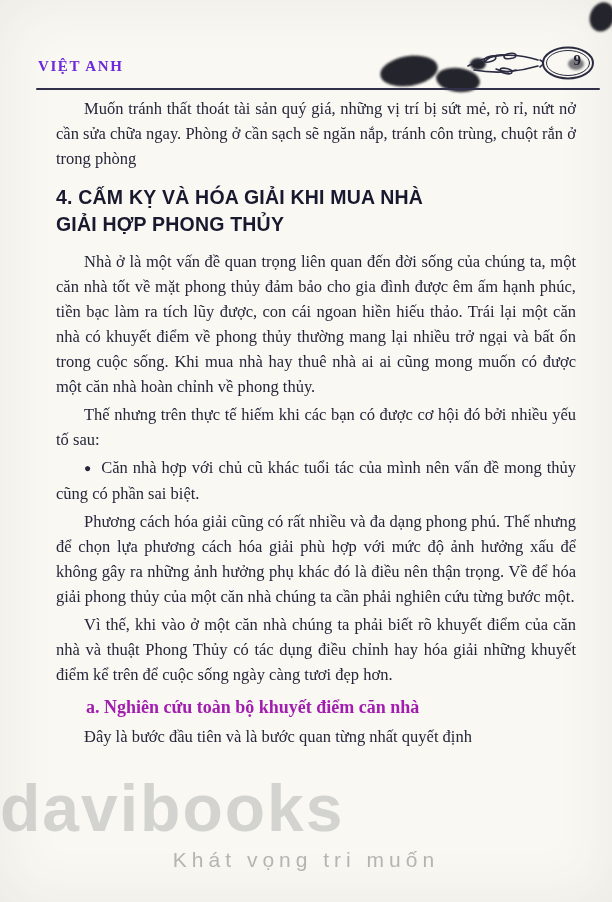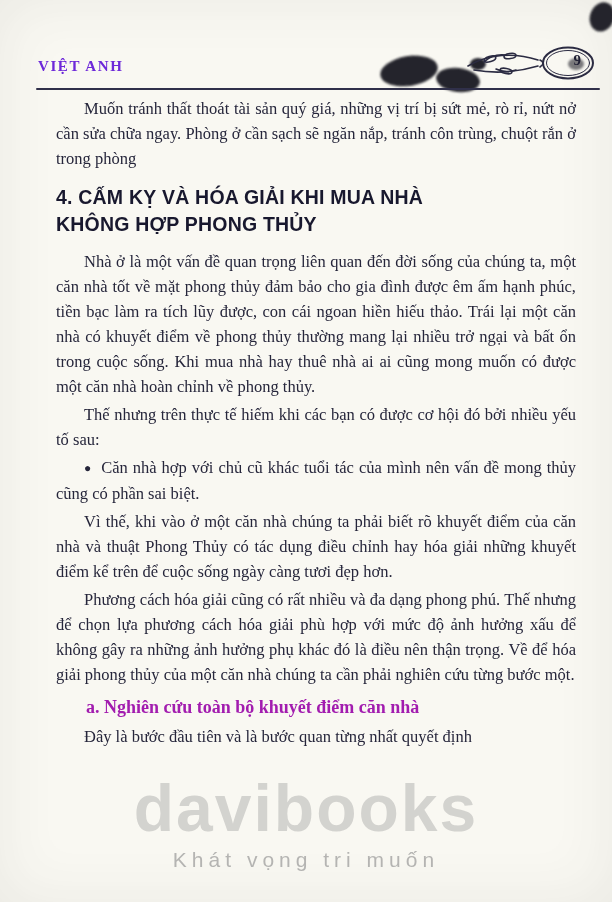--- a/index.html
+++ b/index.html
@@ -59,21 +59,20 @@
   .dot { font-size:12px; margin-right:9px; vertical-align:1px; }
   .sub {
     margin:8px 0 4px 0;
     font-size:18px; font-weight:700; 
     text-indent:30px; line-height:25px; color:#a21caf;
   }
 
   
   .wm-main {
     position:absolute; left:0; right:0; top:770px;
-    text-align:center;
     font-family:"Liberation Sans", sans-serif;
     font-weight:700; font-size:66px; letter-spacing:2px;
     color:rgba(150,150,150,.38);
     pointer-events:none;
   }
   .wm-tag {
     position:absolute; left:0; right:0; top:848px;
     text-align:center;
     font-family:"Liberation Sans", sans-serif;
     font-size:21px; letter-spacing:5px;
@@ -113,30 +112,30 @@
       </g>
     </svg>
     <span class="pn">9</span>
   </div>
 
   <main>
     <p class="body">Muốn tránh thất thoát tài sản quý giá, những vị trí bị sứt mẻ, rò rỉ, nứt nở cần sửa chữa ngay. Phòng ở cần sạch sẽ ngăn nắp, tránh côn trùng, chuột rắn ở trong phòng</p>
 
     <h2 class="title">
       <span class="tl">4. CẤM KỴ VÀ HÓA GIẢI KHI MUA NHÀ</span>
-      <span class="tl">KHÔNG HỢP PHONG THỦY</span>
+      <span class="tl">GIẢI HỢP PHONG THỦY</span>
     </h2>
 
     <p class="body">Nhà ở là một vấn đề quan trọng liên quan đến đời sống của chúng ta, một căn nhà tốt về mặt phong thủy đảm bảo cho gia đình được êm ấm hạnh phúc, tiền bạc làm ra tích lũy được, con cái ngoan hiền hiếu thảo. Trái lại một căn nhà có khuyết điểm về phong thủy thường mang lại nhiều trở ngại và bất ổn trong cuộc sống. Khi mua nhà hay thuê nhà ai ai cũng mong muốn có được một căn nhà hoàn chỉnh về phong thủy.</p>
     <p class="body">Thế nhưng trên thực tế hiếm khi các bạn có được cơ hội đó bởi nhiều yếu tố sau:</p>
 
     <p class="body"><span class="dot">●</span><span>Căn nhà hợp với chủ cũ khác tuổi tác của mình nên vấn đề mong thủy cũng có phần sai biệt.</span></p>
 
+    <p class="body">Phương cách hóa giải cũng có rất nhiều và đa dạng phong phú. Thế nhưng để chọn lựa phương cách hóa giải phù hợp với mức độ ảnh hưởng xấu để không gây ra những ảnh hưởng phụ khác đó là điều nên thận trọng. Về để hóa giải phong thủy của một căn nhà chúng ta cần phải nghiên cứu từng bước một.</p>
     <p class="body">Vì thế, khi vào ở một căn nhà chúng ta phải biết rõ khuyết điểm của căn nhà và thuật Phong Thủy có tác dụng điều chỉnh hay hóa giải những khuyết điểm kể trên để cuộc sống ngày càng tươi đẹp hơn.</p>
-    <p class="body">Phương cách hóa giải cũng có rất nhiều và đa dạng phong phú. Thế nhưng để chọn lựa phương cách hóa giải phù hợp với mức độ ảnh hưởng xấu để không gây ra những ảnh hưởng phụ khác đó là điều nên thận trọng. Về để hóa giải phong thủy của một căn nhà chúng ta cần phải nghiên cứu từng bước một.</p>
 
     <h3 class="sub">a. Nghiên cứu toàn bộ khuyết điểm căn nhà</h3>
     <p class="body">Đây là bước đầu tiên và là bước quan từng nhất quyết định</p>
   </main>
 
   <div class="wm-main">davibooks</div>
   <div class="wm-tag">Khát vọng tri muốn</div>
 
 </div>
 

